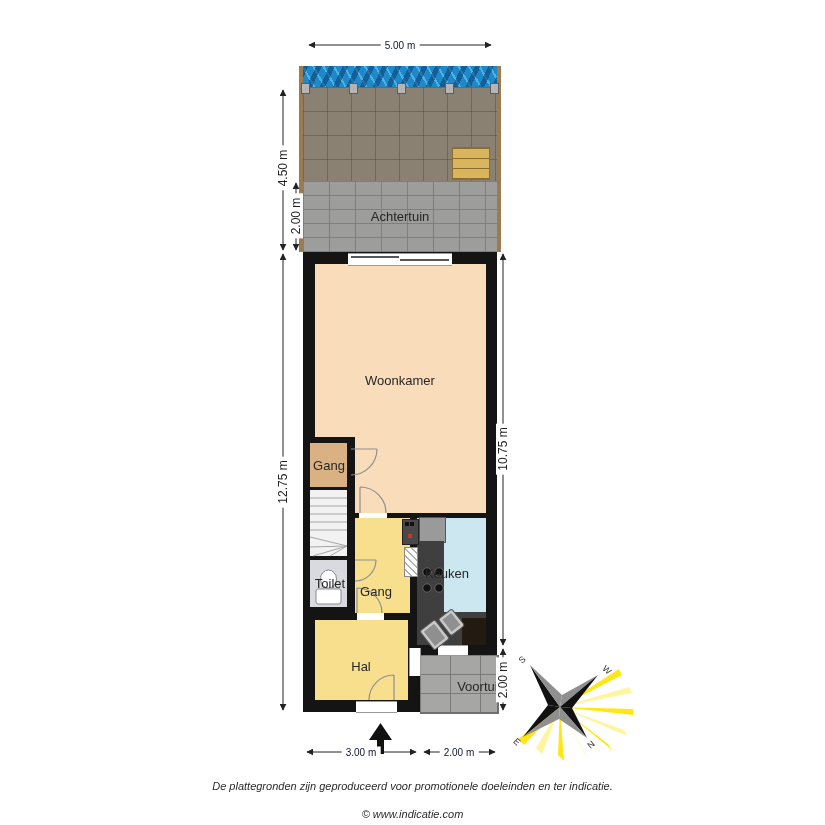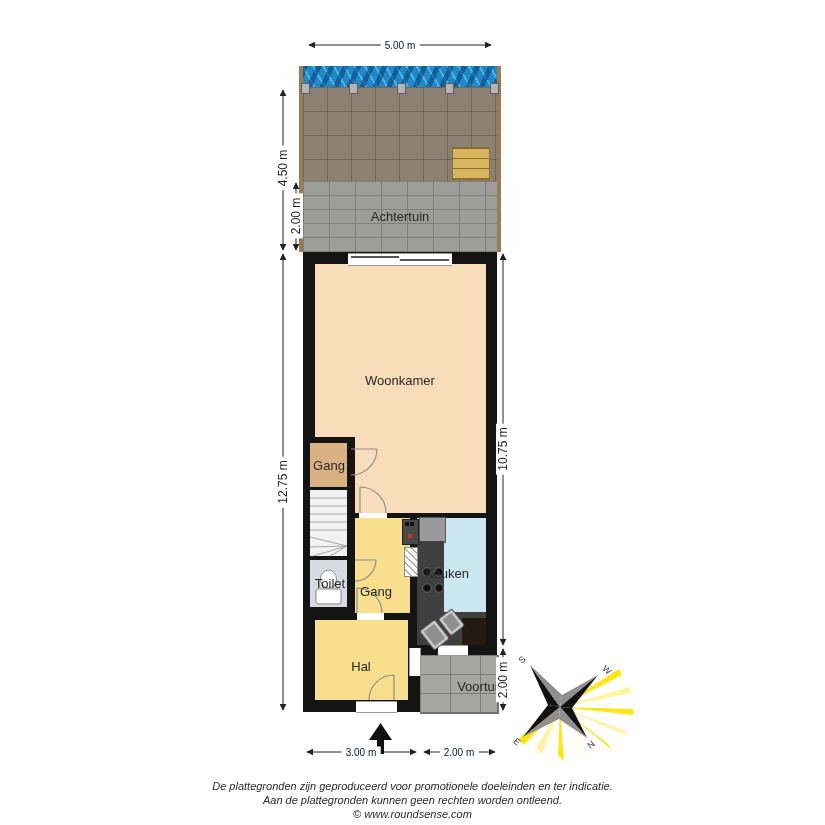--- a/index.html
+++ b/index.html
@@ -212,16 +212,15 @@
   <div class="hlabel" style="left:400px;top:45px;">5.00 m</div>
   <div class="vlabel" style="left:283px;top:168px;">4.50 m</div>
   <div class="vlabel" style="left:296px;top:216px;">2.00 m</div>
   <div class="vlabel" style="left:283px;top:482px;">12.75 m</div>
   <div class="vlabel" style="left:503px;top:449px;">10.75 m</div>
   <div class="vlabel" style="left:503px;top:680px;">2.00 m</div>
   <div class="hlabel" style="left:361px;top:752px;">3.00 m</div>
   <div class="hlabel" style="left:459px;top:752px;">2.00 m</div>
 
   <div class="footer-line" style="top:780px;font-style:italic;">De plattegronden zijn geproduceerd voor promotionele doeleinden en ter indicatie.</div>
-  <div class="footer-line" style="top:794px;">Aan de plattegronden kunnen geen rechten worden ontleend.</div>
-  <div class="footer-line" style="top:808px;">© www.roundsense.com</div>
+  <div class="footer-line" style="top:808px;">© www.indicatie.com</div>
 
 </div>
 
 </body></html>

